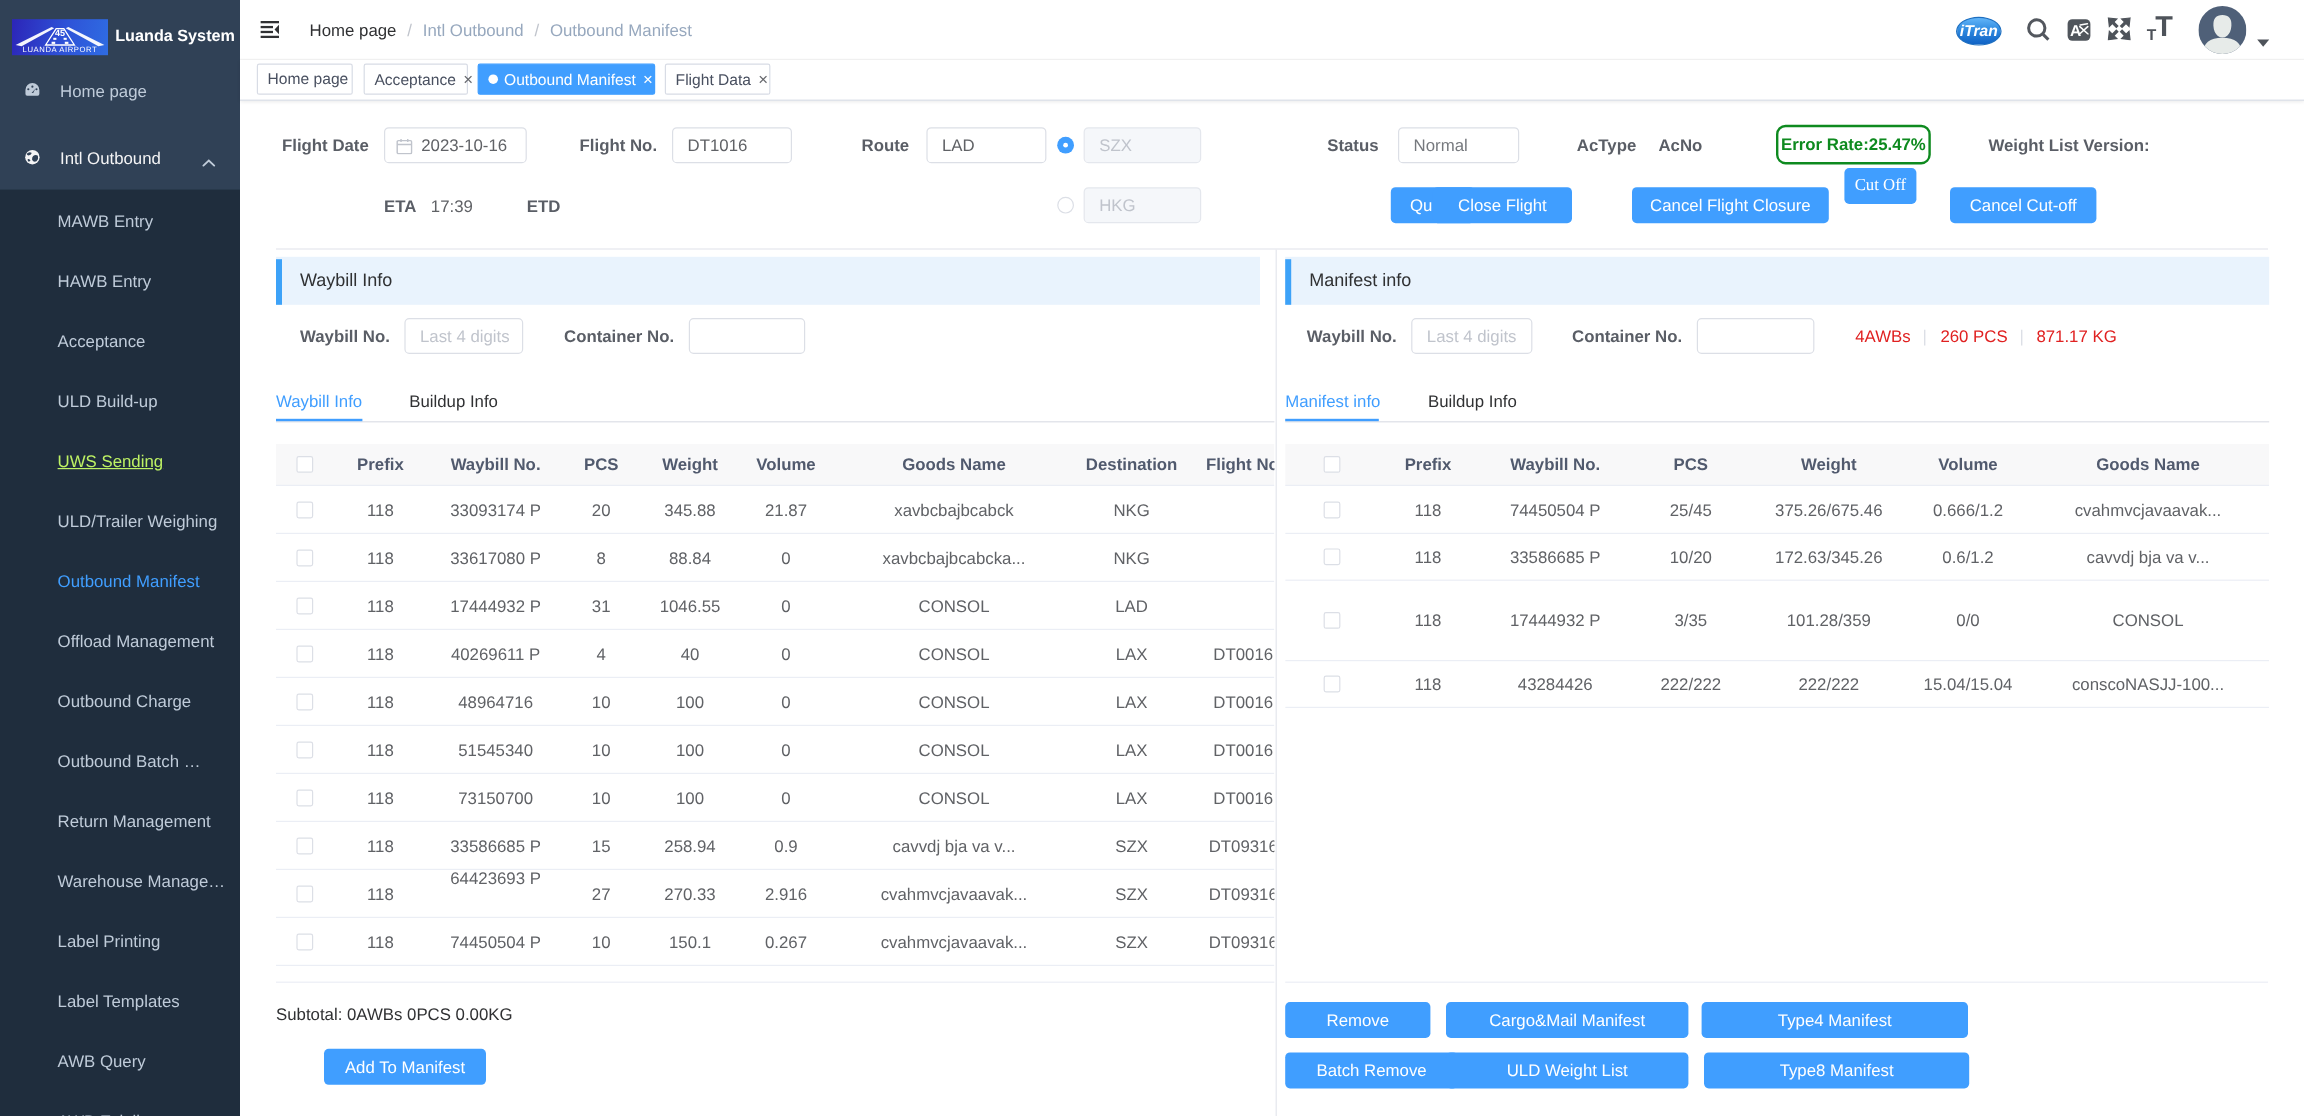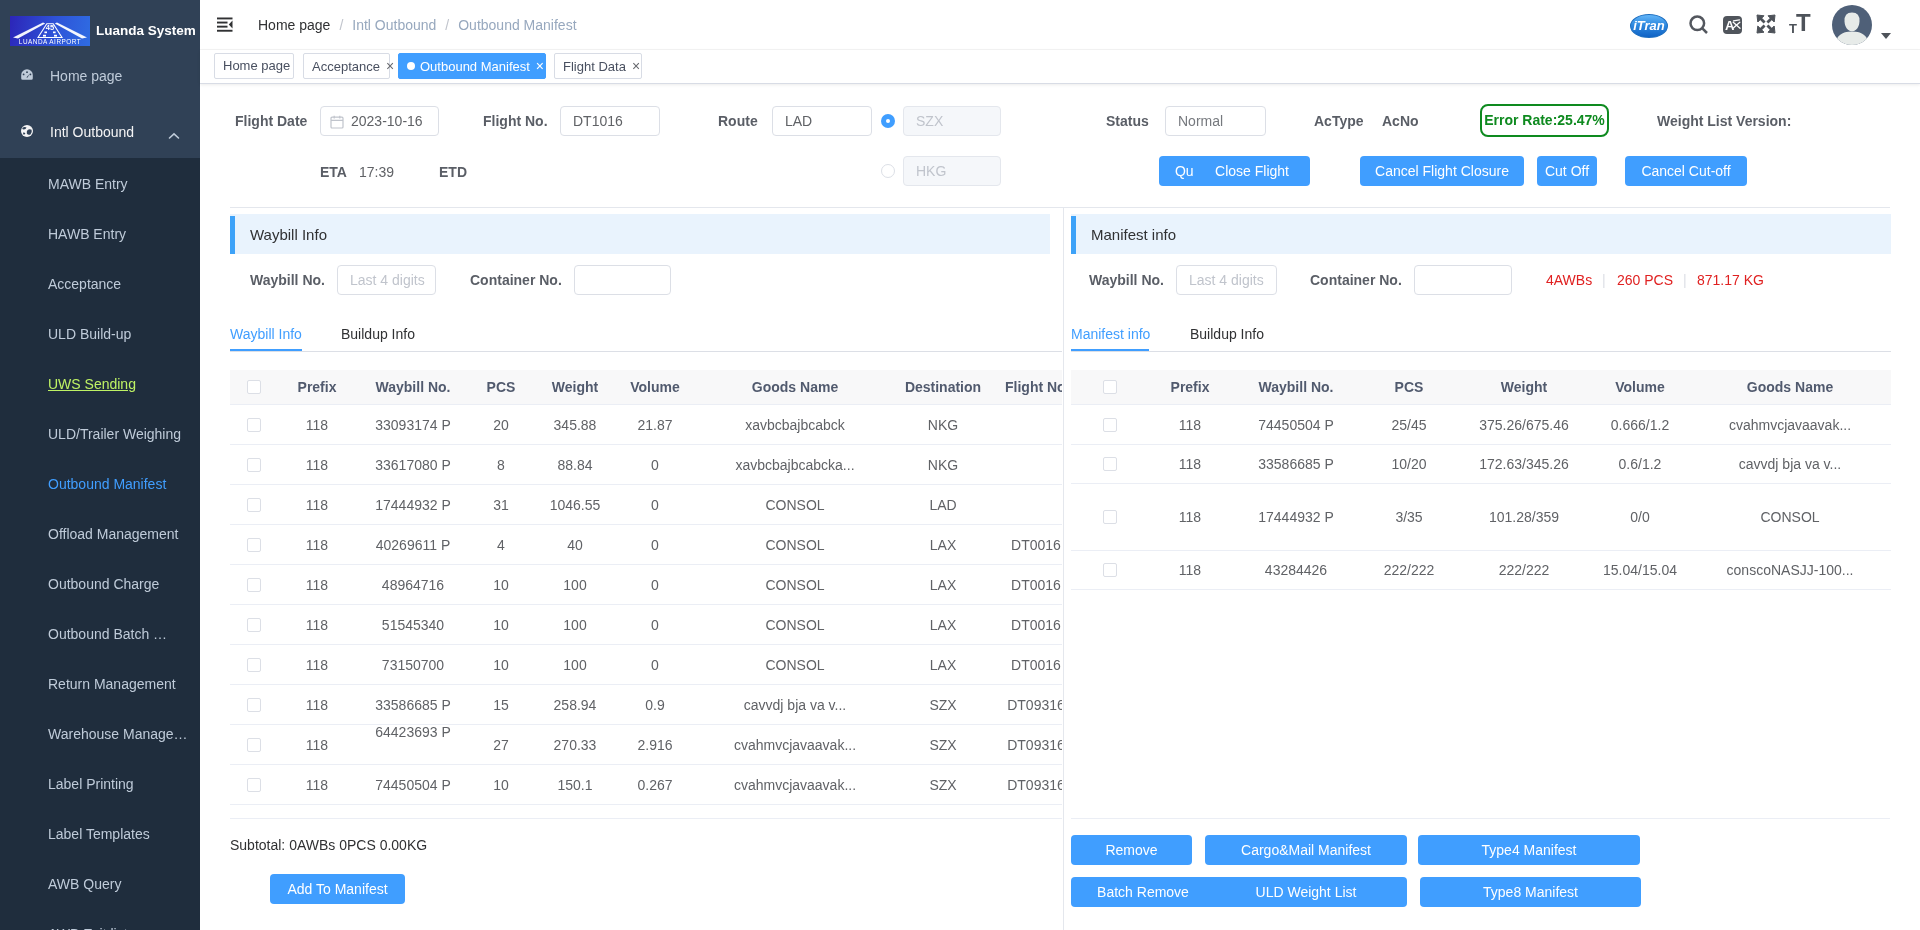--- a/index.html
+++ b/index.html
@@ -146,21 +146,21 @@
 <div class="inp dis" style="left:903px;top:156px;width:98px;">HKG</div>
 <div class="abs lbl vc" style="left:1106px;top:121px;">Status</div>
 <div class="inp" style="left:1165px;top:106px;width:101px;color:#76797e;">Normal</div>
 <div class="abs lbl vc" style="left:1314px;top:121px;">AcType</div>
 <div class="abs lbl vc" style="left:1382px;top:121px;">AcNo</div>
 <div class="abs" style="left:1480px;top:104px;width:129px;height:33px;border:2px solid #0e8a1f;border-radius:8px;color:#0e8a1f;font-weight:bold;text-align:center;line-height:29px;font-size:14px;white-space:nowrap;">Error Rate:25.47%</div>
 <div class="abs lbl vc" style="left:1657px;top:121px;">Weight List Version:</div>
 <div class="btn" style="left:1159px;top:156px;width:70px;">Query</div>
 <div class="btn" style="left:1194px;top:156px;width:116px;">Close Flight</div>
 <div class="btn" style="left:1360px;top:156px;width:164px;">Cancel Flight Closure</div>
-<div class="btn" style="left:1537px;top:156px;width:60px;">Cut Off</div>
+<div class="btn" style="left:1537px;top:140px;width:60px;font-family:Liberation Serif, serif;">Cut Off</div>
 <div class="btn" style="left:1625px;top:156px;width:122px;">Cancel Cut-off</div>
 <div class="rline" style="left:230px;top:207px;width:1660px;background:#e4e7ed;"></div>
 <div class="abs" style="left:1063px;top:208px;width:1px;height:722px;background:#e4e7ed;"></div>
 <div class="abs" style="left:230px;top:214px;width:820px;height:40px;background:#e9f3fd;"></div>
 <div class="abs" style="left:230px;top:216px;width:5px;height:38px;background:#3da2f8;"></div>
 <div class="abs vc" style="left:250px;top:234px;color:#303133;font-size:15px;">Waybill Info</div>
 <div class="abs lbl vc" style="left:250px;top:280px;">Waybill No.</div>
 <div class="inp ph" style="left:337px;top:265px;width:99px;">Last 4 digits</div>
 <div class="abs lbl vc" style="left:470px;top:280px;">Container No.</div>
 <div class="inp" style="left:574px;top:265px;width:97px;"></div>

